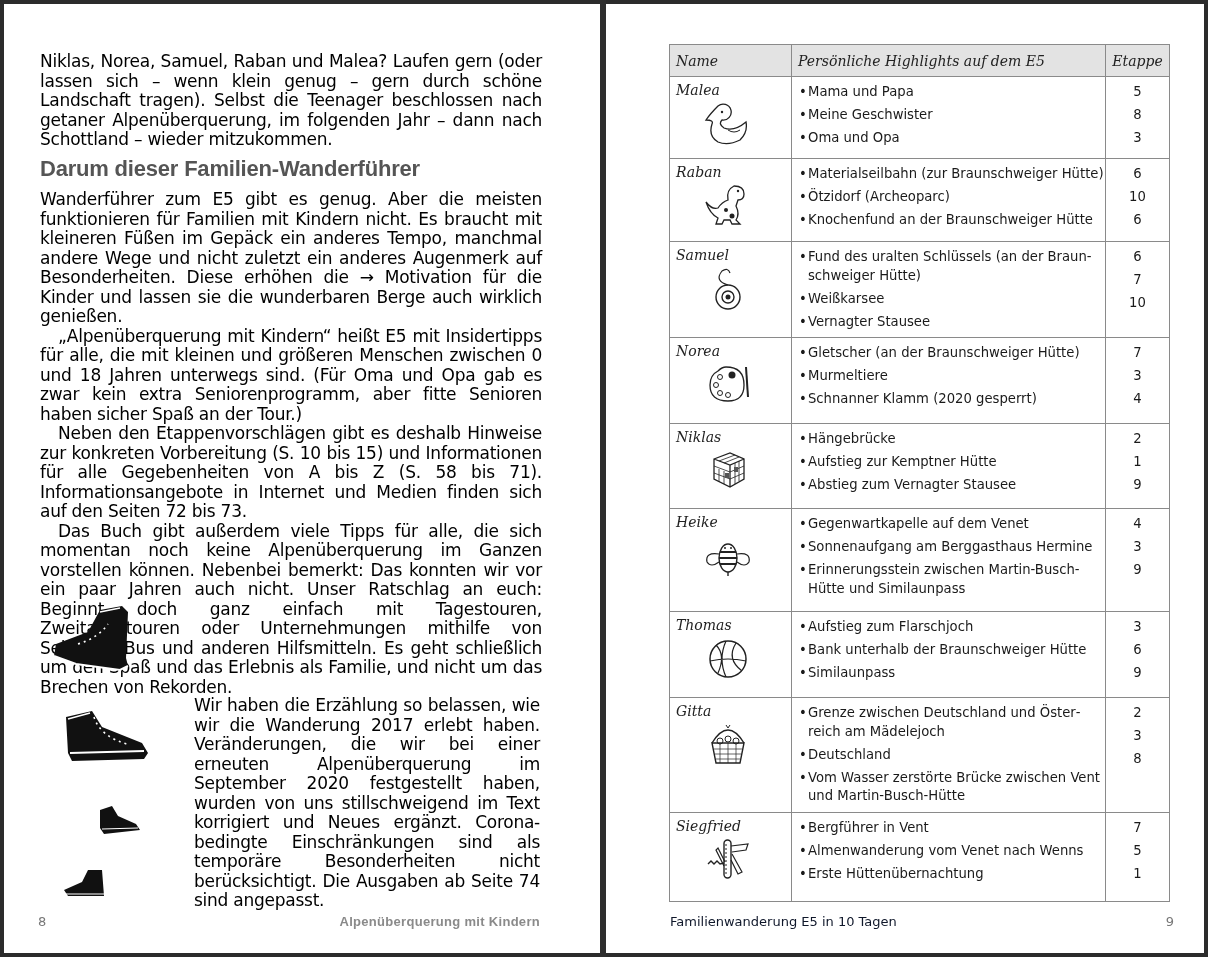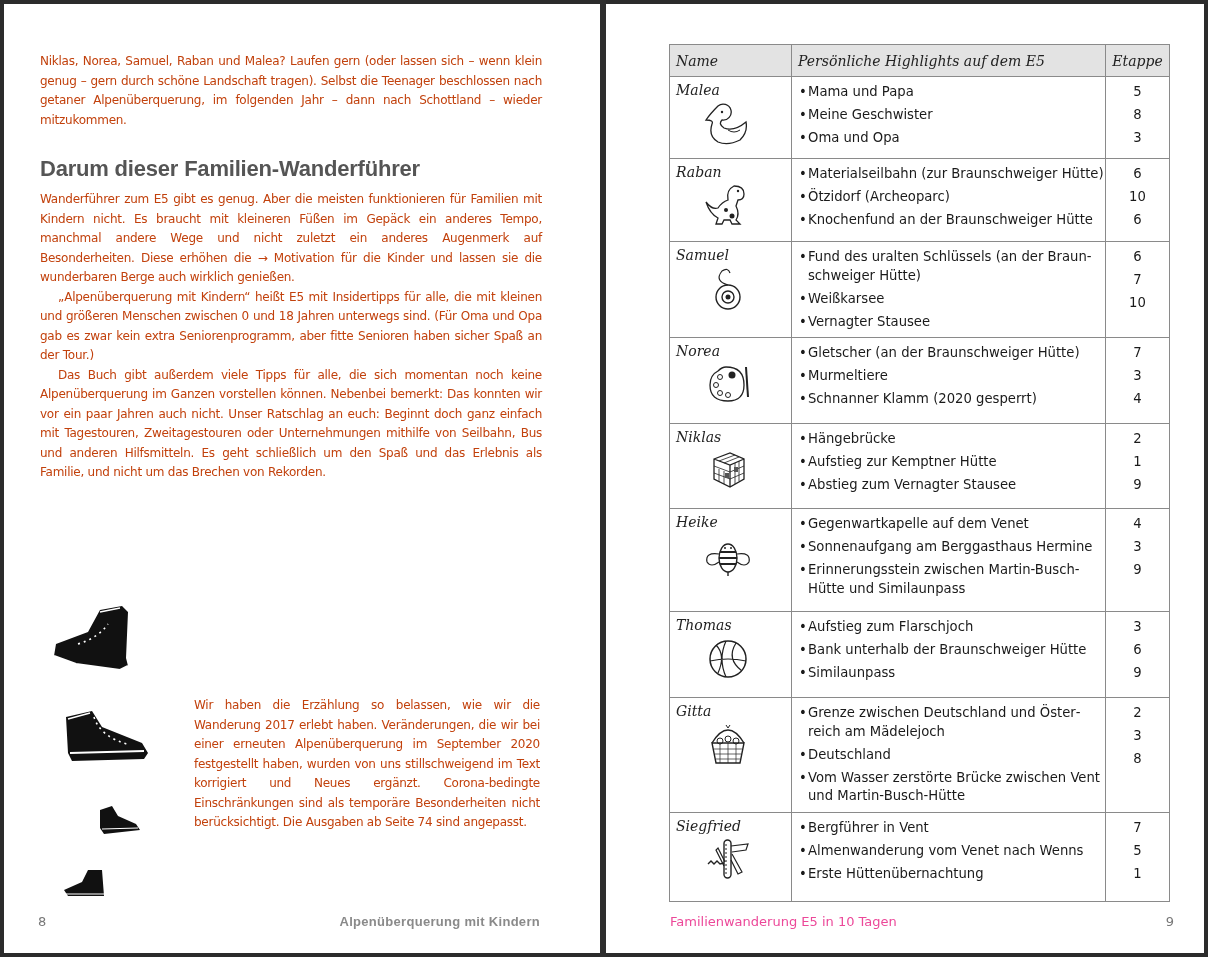--- a/index.html
+++ b/index.html
@@ -9,22 +9,22 @@
   }
   .page {
     position: absolute; top: 4px; height: 949px; background: #ffffff;
   }
   .page-left { left: 4px; width: 596px; }
   .page-right { left: 606px; width: 598px; }
   .spine { position: absolute; left: 600px; top: 0; width: 6px; height: 957px; background: #2e2e2e; }
 
   .body-text {
     position: absolute; left: 36px; width: 502px;
-    font-family: "DejaVu Sans", sans-serif; font-size: 12px; line-height: 19.5px;
-    color: #c2410c; text-align: justify; letter-spacing: -0.25px;
+    font-family: "DejaVu Sans", sans-serif; font-size: 17px; line-height: 19.5px;
+    color: #000000; text-align: justify; letter-spacing: -0.25px;
   }
   .body-text p { margin: 0; }
   .body-text p.indent { text-indent: 18px; }
   .intro { top: 48px; }
   .section-title {
     position: absolute; left: 36px; top: 152px;
     font-family: "Liberation Sans", sans-serif; font-weight: bold; font-size: 22px;
     color: #555555; letter-spacing: -0.2px;
   }
   .section-body { top: 186px; }
@@ -35,21 +35,21 @@
     font-family: "DejaVu Serif", serif; font-style: italic; font-size: 19px; color: #333;
     letter-spacing: 1px; font-weight: 300;
   }
   .hint-body { left: 190px; width: 346px; top: 692px; }
 
   .footer {
     position: absolute; top: 910px; font-size: 13px; color: #777;
   }
   .footer-left-num { left: 34px; font-family: "DejaVu Sans", sans-serif; }
   .footer-left-title { right: 60px; font-family: "Liberation Sans", sans-serif; font-weight: bold; letter-spacing: 0.3px; color: #8a8a8a; }
-  .footer-right-title { left: 64px; font-family: "DejaVu Sans", sans-serif; color: #ec4899; }
+  .footer-right-title { left: 64px; font-family: "DejaVu Sans", sans-serif; color: #0f172a; }
   .footer-right-num { right: 30px; font-family: "DejaVu Sans", sans-serif; }
 
   table.highlights {
     position: absolute; left: 63px; top: 40px; width: 501px;
     border-collapse: collapse;
     font-family: "DejaVu Sans", sans-serif; font-size: 13.2px; color: #1a1a1a;
   }
   table.highlights th, table.highlights td {
     border: 1.5px solid #8a8a8a; vertical-align: top; padding: 0;
   }
@@ -83,20 +83,21 @@
 <div class="page page-left">
   <div class="body-text intro">
     <p>Niklas, Norea, Samuel, Raban und Malea? Laufen gern (oder lassen sich – wenn klein genug – gern durch schöne Landschaft tragen). Selbst die Teen­ager beschlossen nach getaner Alpenüberquerung, im folgenden Jahr – dann nach Schottland – wieder mitzukommen.</p>
   </div>
 
   <div class="section-title">Darum dieser Familien-Wanderführer</div>
 
   <div class="body-text section-body">
     <p>Wanderführer zum E5 gibt es genug. Aber die meisten funktionieren für Familien mit Kindern nicht. Es braucht mit kleineren Füßen im Gepäck ein anderes Tempo, manchmal andere Wege und nicht zuletzt ein anderes Augenmerk auf Besonderheiten. Diese erhöhen die → Motivation für die Kinder und lassen sie die wunderbaren Berge auch wirklich genießen.</p>
     <p class="indent">„Alpenüberquerung mit Kindern“ heißt E5 mit Insidertipps für alle, die mit kleinen und größeren Menschen zwischen 0 und 18 Jahren unterwegs sind. (Für Oma und Opa gab es zwar kein extra Seniorenprogramm, aber fitte Senioren haben sicher Spaß an der Tour.)</p>
+    <p class="indent">Neben den Etappenvorschlägen gibt es deshalb Hinweise zur konkreten Vorbereitung (S. 10 bis 15) und Informationen für alle Gegebenheiten von A bis Z (S. 58 bis 71). Informationsangebote in Internet und Medien finden sich auf den Seiten 72 bis 73.</p>
     <p class="indent">Das Buch gibt außerdem viele Tipps für alle, die sich momentan noch keine Alpenüberquerung im Ganzen vorstellen können. Nebenbei bemerkt: Das konnten wir vor ein paar Jahren auch nicht. Unser Ratschlag an euch: Beginnt doch ganz einfach mit Tagestouren, Zweitagestouren oder Unter­nehmungen mithilfe von Seilbahn, Bus und anderen Hilfsmitteln. Es geht schließlich um den Spaß und das Erlebnis als Familie, und nicht um das Bre­chen von Rekorden.</p>
   </div>
 
   <svg class="boot" style="left:44px; top:600px;" width="86" height="70" viewBox="0 0 86 70">
     <path d="M8,40 L40,28 L52,6 L74,2 L80,8 L78,54 L80,62 L72,66 L28,60 L6,52 Z" fill="#111"></path>
     <path d="M6,52 L28,60 L72,66 L80,62" fill="none" stroke="#fff" stroke-width="2"></path>
     <path d="M30,40 Q50,34 60,20" fill="none" stroke="#fff" stroke-width="1.6" stroke-dasharray="2,4"></path>
     <path d="M52,8 L72,4" fill="none" stroke="#fff" stroke-width="1.5"></path>
   </svg>
   <svg class="boot" style="left:58px; top:703px;" width="90" height="58" viewBox="0 0 90 58">

